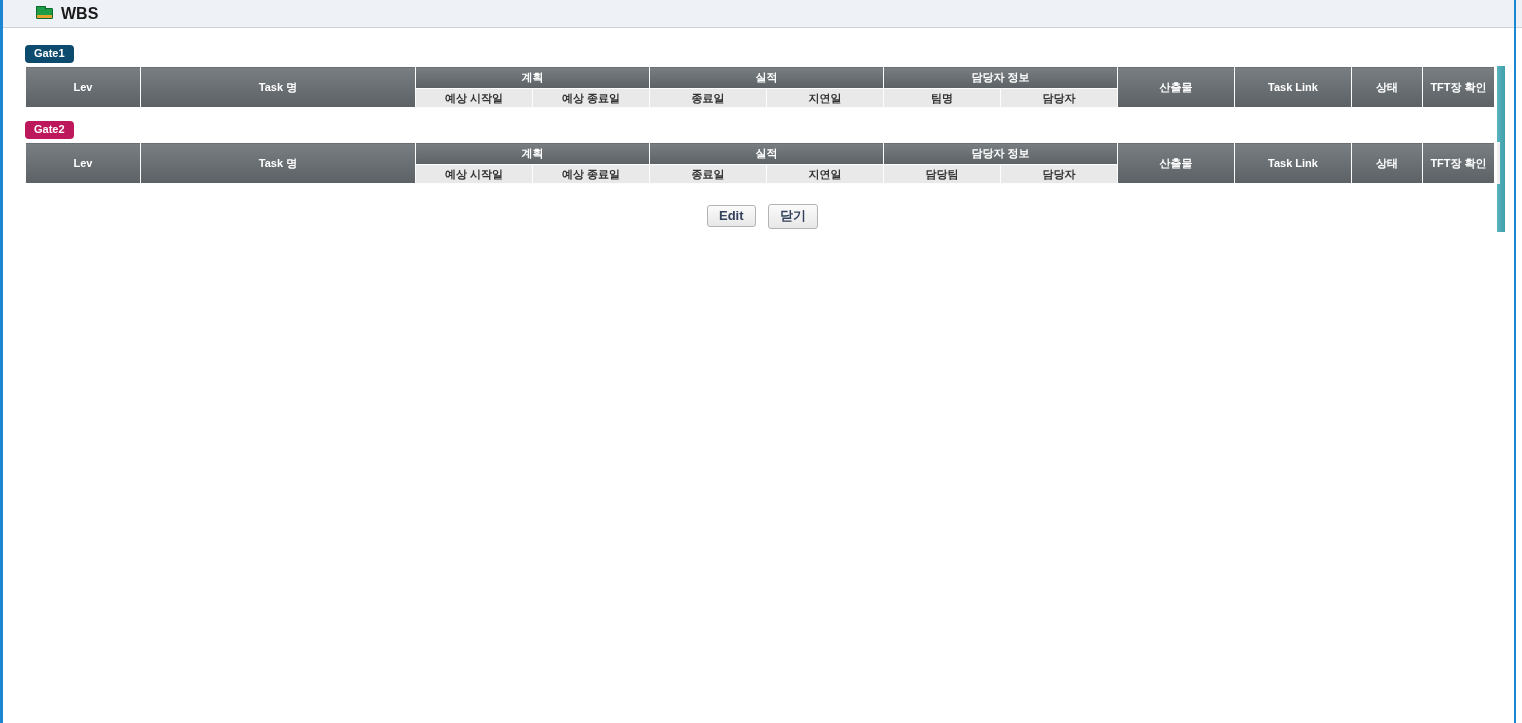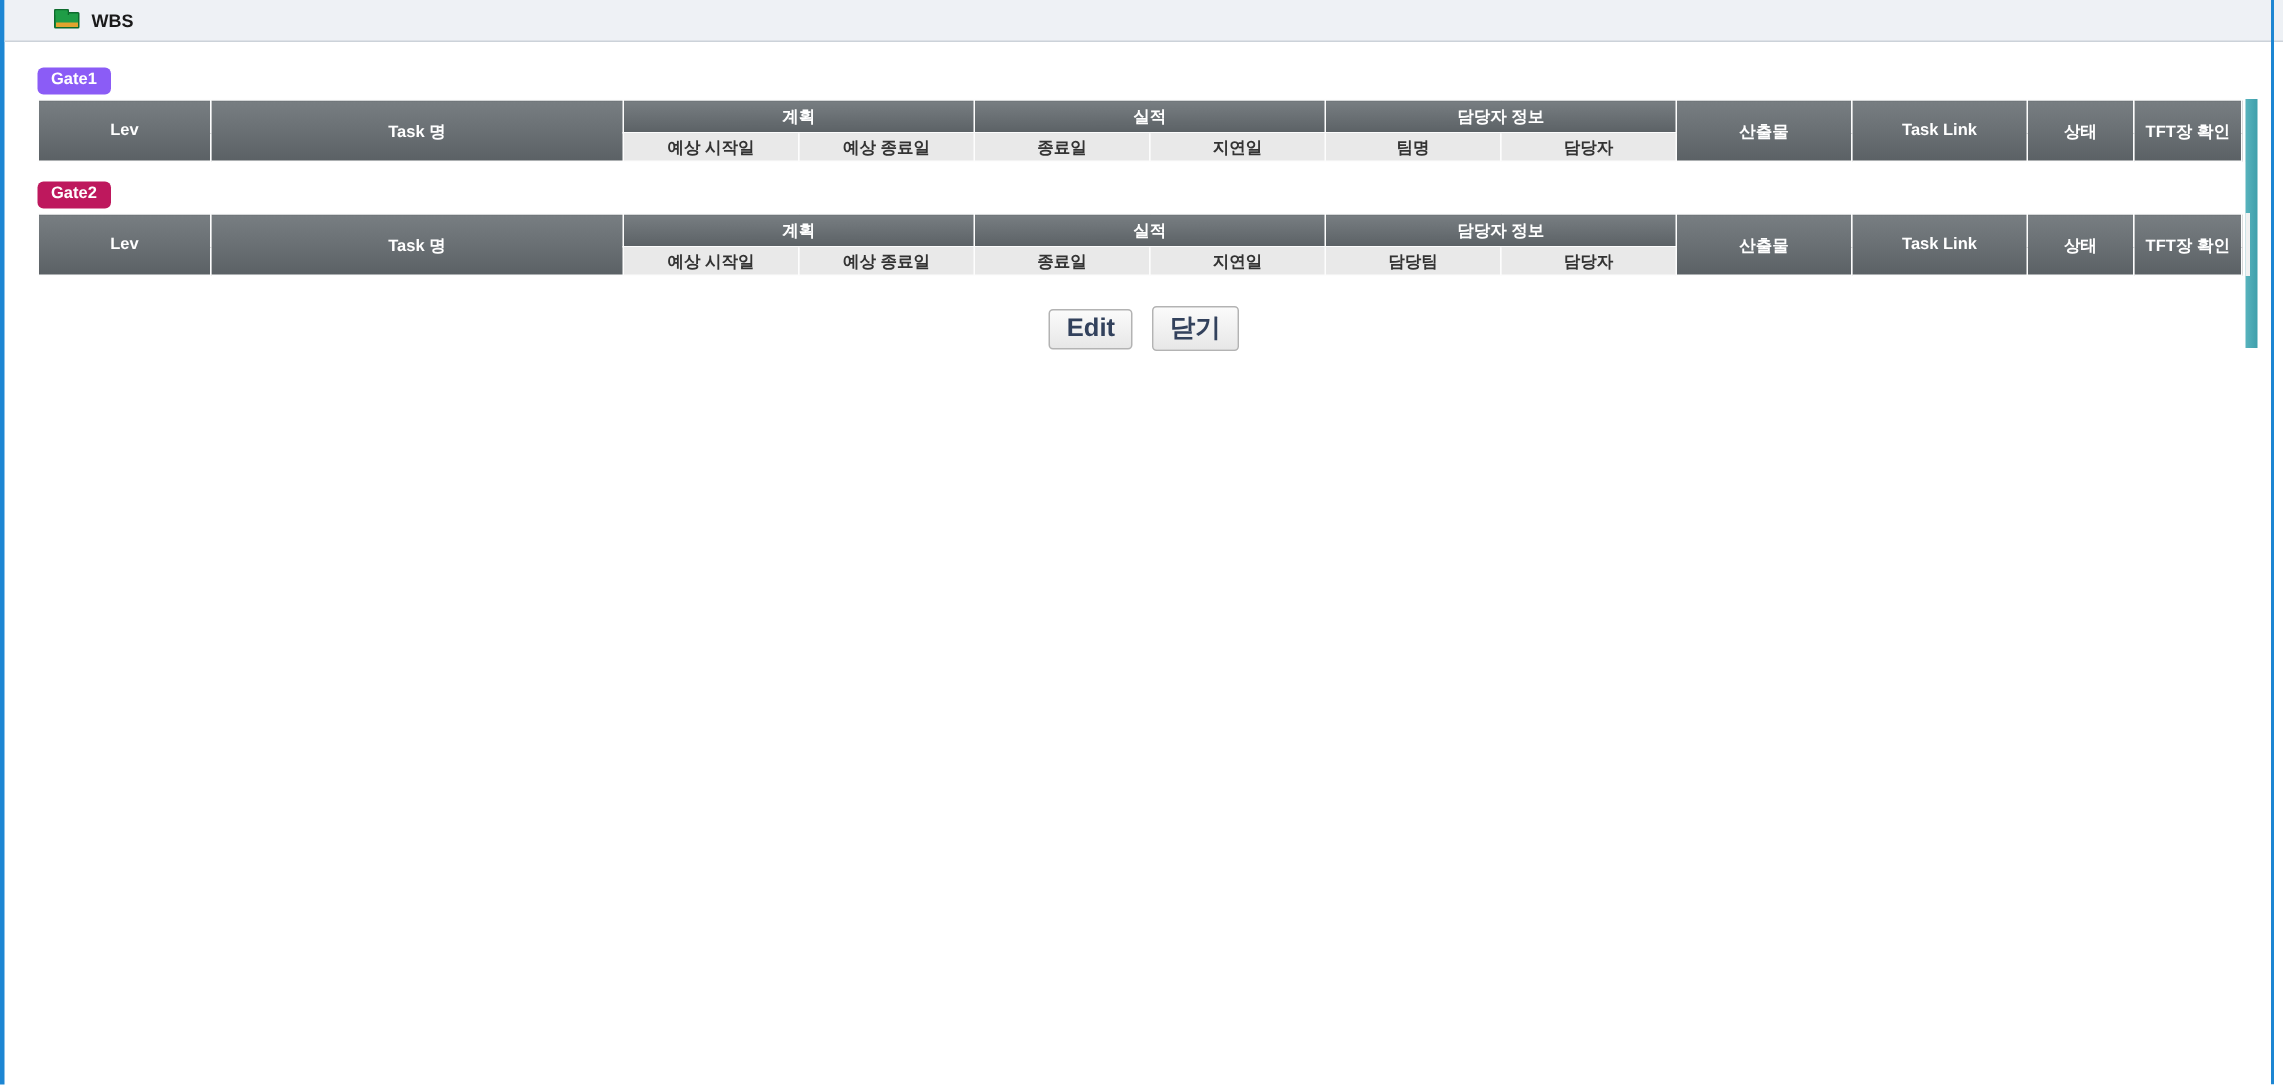--- a/index.html
+++ b/index.html
@@ -7,51 +7,51 @@
   body { font-family: "Liberation Sans", sans-serif; background:#fff; }
 
   .frame { position:relative; width:1522px; height:723px; background:#fff;
            border-left:3px solid #1d86d3; overflow:hidden; }
   .right-line { position:absolute; top:0; right:6px; width:2px; height:723px;
                 background:#1d86d3; }
 
   
   .titlebar { height:28px; background:#eef1f5; border-bottom:1px solid #ccd2d9;
               display:flex; align-items:center; padding-left:33px; gap:8px; }
-  .titlebar .title { font-size:12px; font-weight:bold; color:#1a1a1a; }
+  .titlebar .title { font-size:16px; font-weight:bold; color:#1a1a1a; }
   .wbs-ico { width:17px; height:11px; background:#1f9d46; border:1px solid #0d6b2d;
              border-radius:1px; position:relative; box-shadow: inset 0 -3px 0 #e2a42e; }
   .wbs-ico::before { content:''; position:absolute; top:-3px; left:-1px; width:8px;
                      height:3px; background:#1f9d46; border:1px solid #0d6b2d;
                      border-bottom:none; border-radius:1px 1px 0 0; }
 
   .content { padding:15px 22px 0 22px; }
 
   .badge { display:inline-block; color:#fff; font-weight:bold; font-size:11px;
            line-height:13px; padding:2px 9px 3px; border-radius:4px; margin-bottom:3px; }
-  .badge-red  { background:#8b5cf6; }
+  .badge-red  { background:#0c4a6e; }
   .badge-cyan { background:#be185d; }
 
   .table-wrap { display:flex; align-items:stretch; margin-bottom:11px; }
 
   table { border-collapse:collapse; table-layout:fixed; width:1469px;
           font-size:11px; border:1px solid #b0b0b0; }
   col.c-lev{width:115px;} col.c-task{width:275px;} col.c-d{width:117px;}
   col.c-status{width:71px;} col.c-tft{width:72px;}
 
   thead th { background:linear-gradient(#787e82,#5b6165); color:#fff; font-weight:bold;
              border:1px solid #fdfdfd; height:22px; padding:0 2px; font-size:11px; }
   thead tr.sub th { background:#e9e9e9; color:#333; height:19px;margin-left:47px; }
 
   .vscroll { width:8px; background:#f1f1f1; position:relative; margin-left:2px; }
   .vscroll .thumb { position:absolute; top:0; left:0; width:8px; height:166px;
                     background:linear-gradient(90deg,#58b3bd,#3f9fab); }
 
   .footer { text-align:center; padding:9px 0 0 0; }
-  .footer button { font-family:inherit; font-size:17px; font-weight:bold; color:#32415c;
+  .footer button { font-family:inherit; font-size:13px; font-weight:bold; color:#32415c;
                    background:linear-gradient(#fbfbfb,#e7e7e7); border:1px solid #b3b3b3;
                    border-radius:3px; padding:2px 11px 3px; margin:0 4px; cursor:pointer; }
 </style>
 </head>
 <body>
 
 <div class="frame">
 
   <div class="titlebar">
     <span class="wbs-ico"></span>

